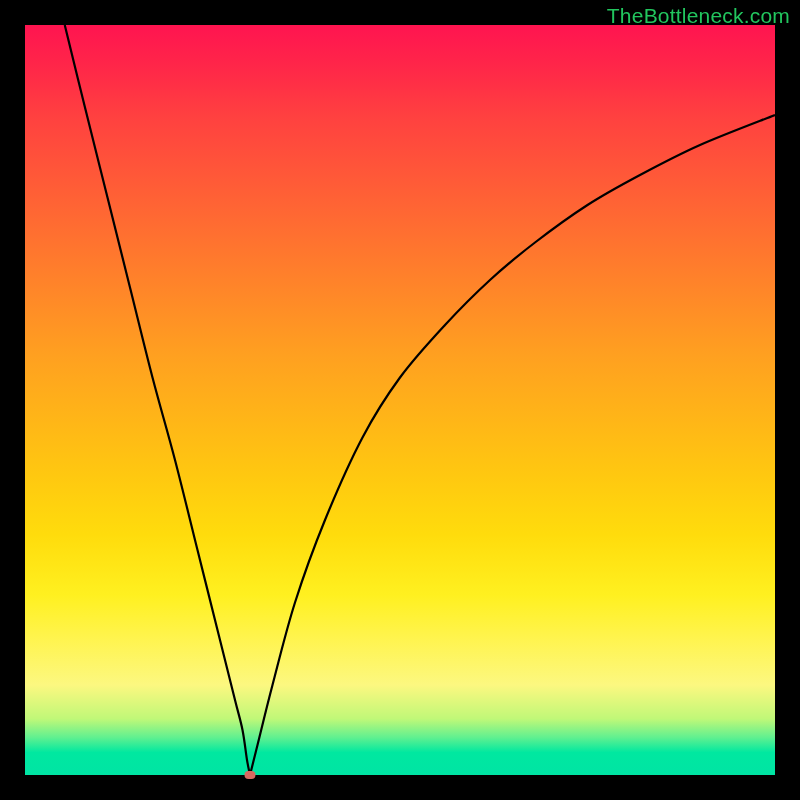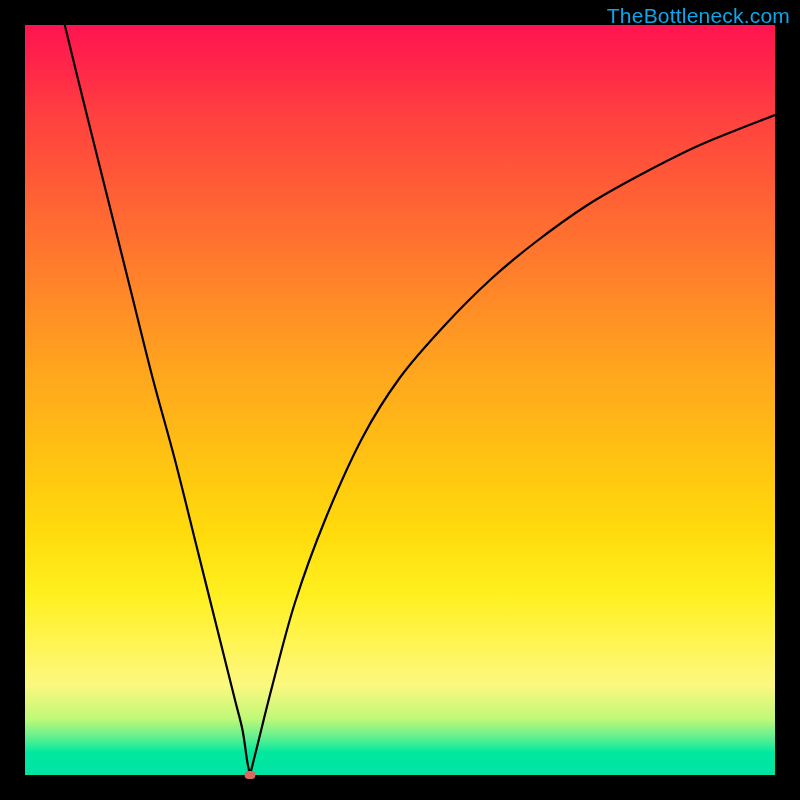--- a/index.html
+++ b/index.html
@@ -33,21 +33,21 @@
       #c0f878 92.5%,
       #60f090 95%,
       #00e8a0 97%,
       #00e4a4 100%
     );
   }
   .branding {
     position: absolute;
     top: 4px;
     right: 10px;
-    color: #0ea5e9;
+    color: #22c55e;
     font-size: 21px;
     font-weight: 500;
     letter-spacing: 0.2px;
   }
   .curve-svg {
     position: absolute;
     left: 0;
     top: 0;
     width: 750px;
     height: 750px;

